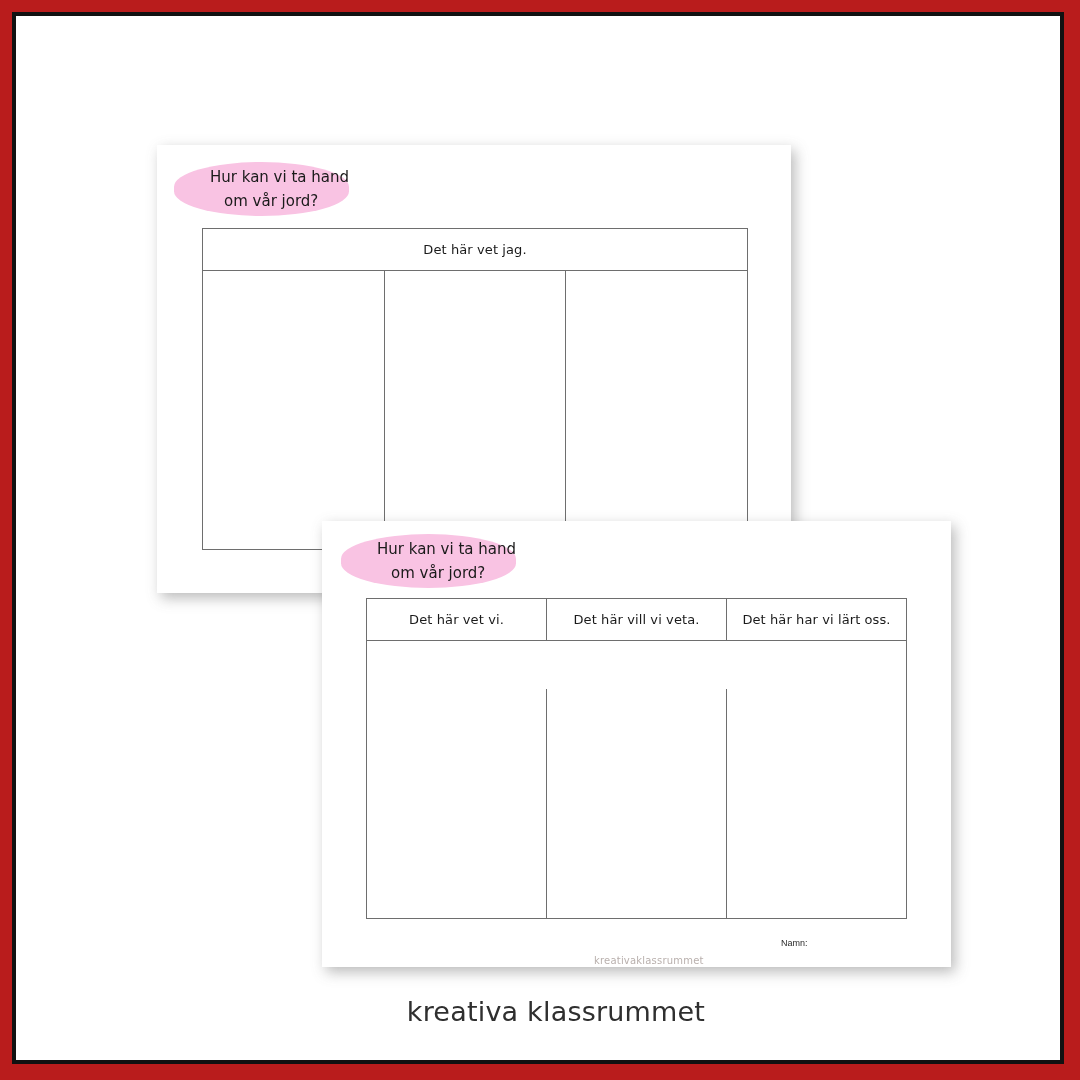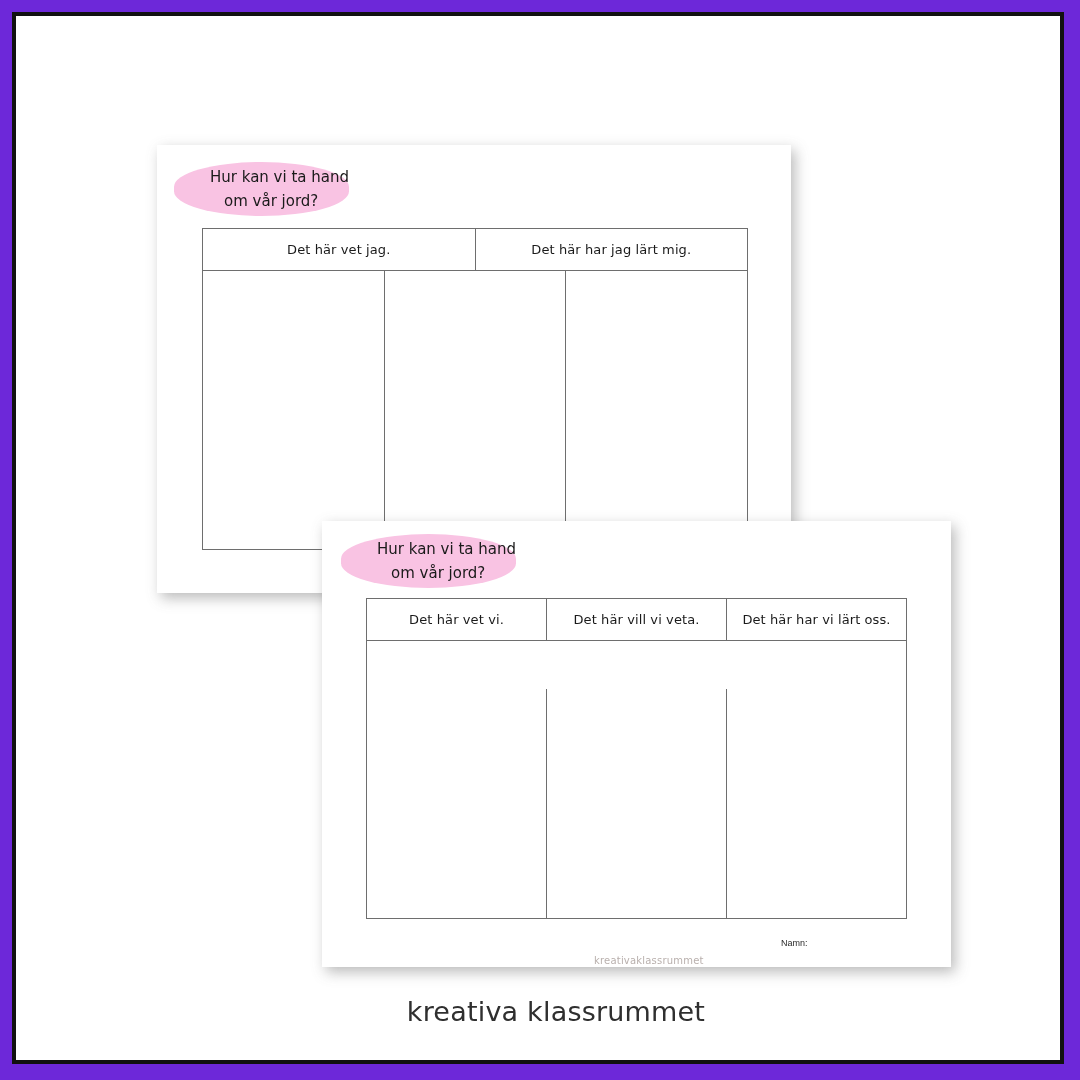--- a/index.html
+++ b/index.html
@@ -7,21 +7,21 @@
     padding: 0;
     background: #ffffff;
   }
   body {
     font-family: "DejaVu Sans", sans-serif;
   }
   #canvas {
     position: relative;
     width: 1080px;
     height: 1080px;
-    background: #6d28d9;
+    background: #b91c1c;
     overflow: hidden;
   }
   
   #frame {
     position: absolute;
     left: 12px;
     top: 12px;
     width: 1052px;
     height: 1052px;
     border: 4px solid #111111;
@@ -185,23 +185,20 @@
       <div class="title-blob" id="blob-1">
         <div class="title-line title-line-1">Hur kan vi ta hand</div>
         <div class="title-line title-line-2">om vår jord?</div>
       </div>
 
       <div class="kwl-table" id="table-1">
         <div class="kwl-head">
           <div class="cell">
             <span class="col-head-text">Det här vet jag.</span>
           </div>
-          <div class="cell">
-            <span class="col-head-text">Det här har jag lärt mig.</span>
-          </div>
         </div>
         <div class="kwl-body">
           <div class="cell"></div>
           <div class="cell"></div>
           <div class="cell"></div>
         </div>
       </div>
 
     </div>
 

